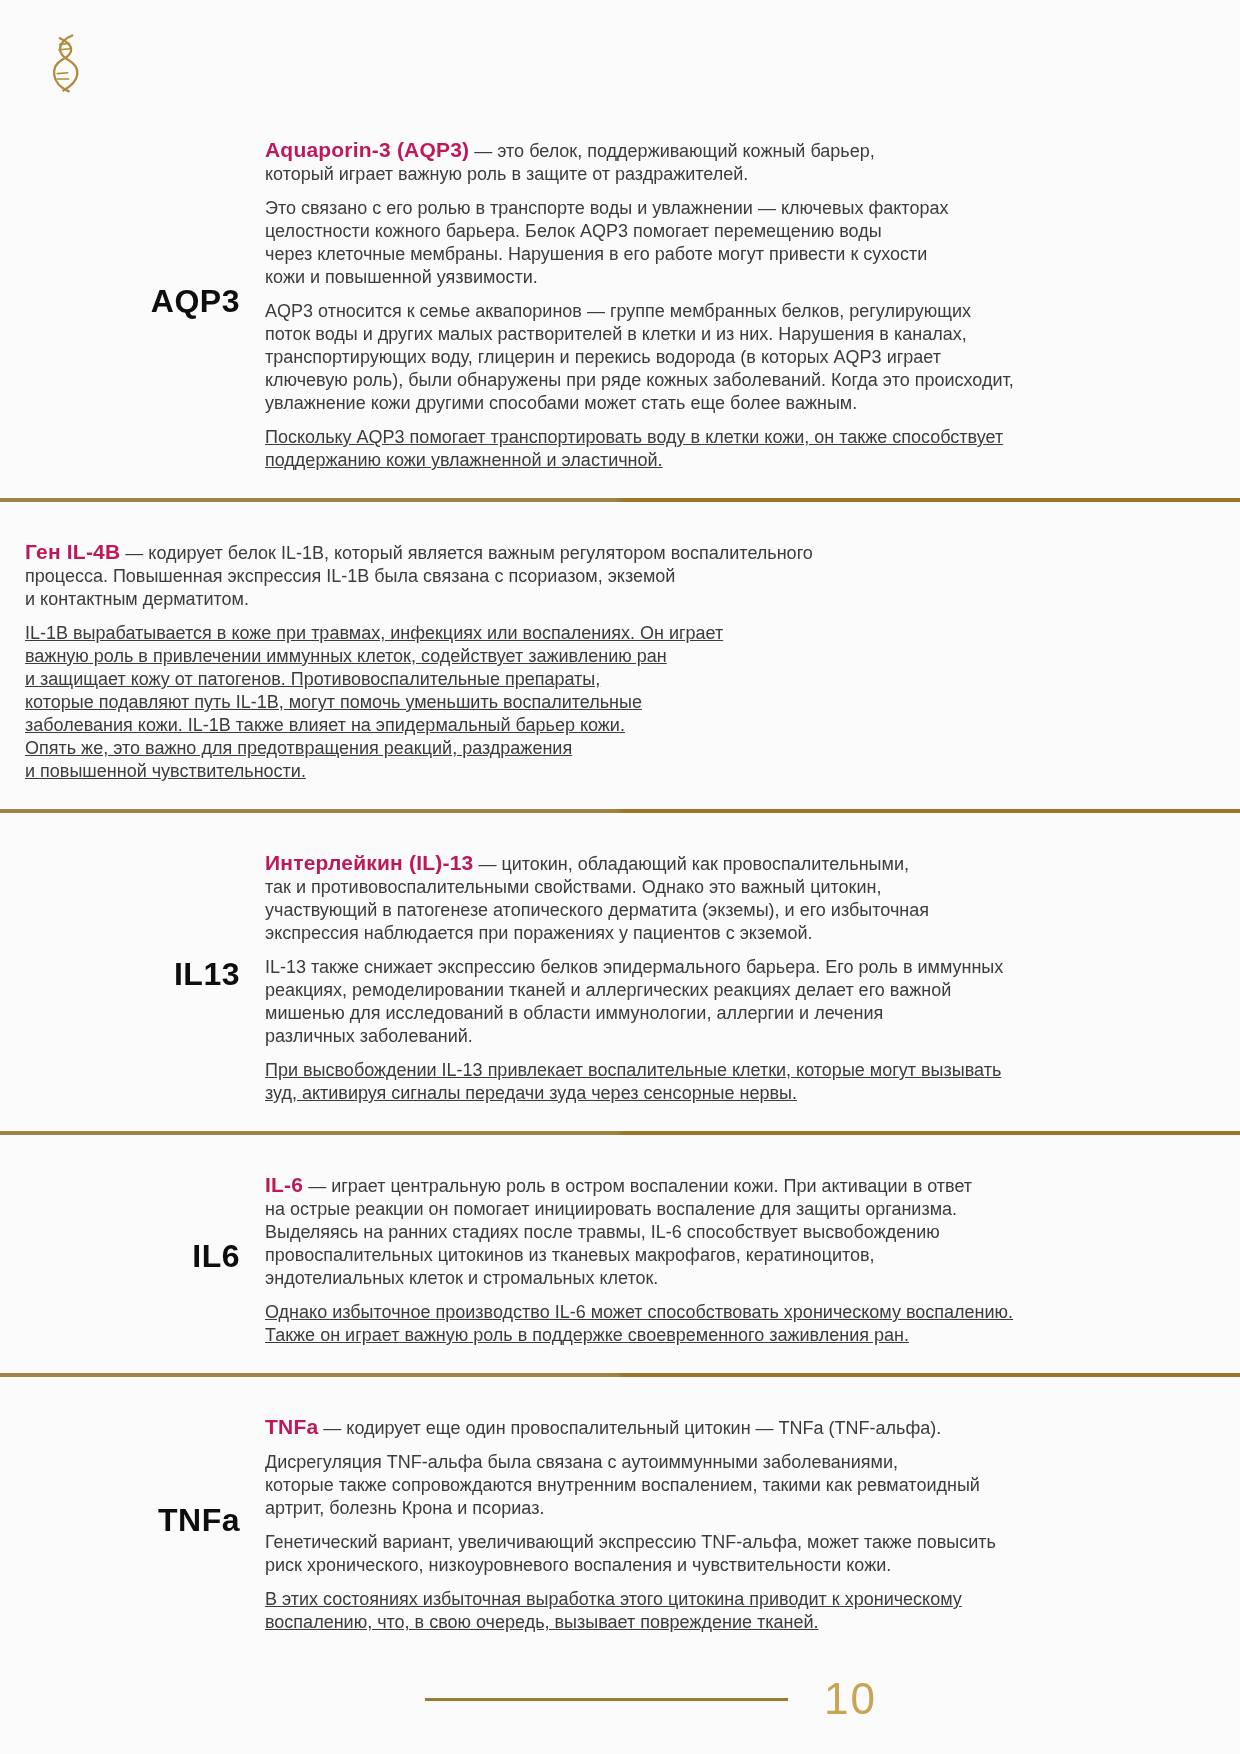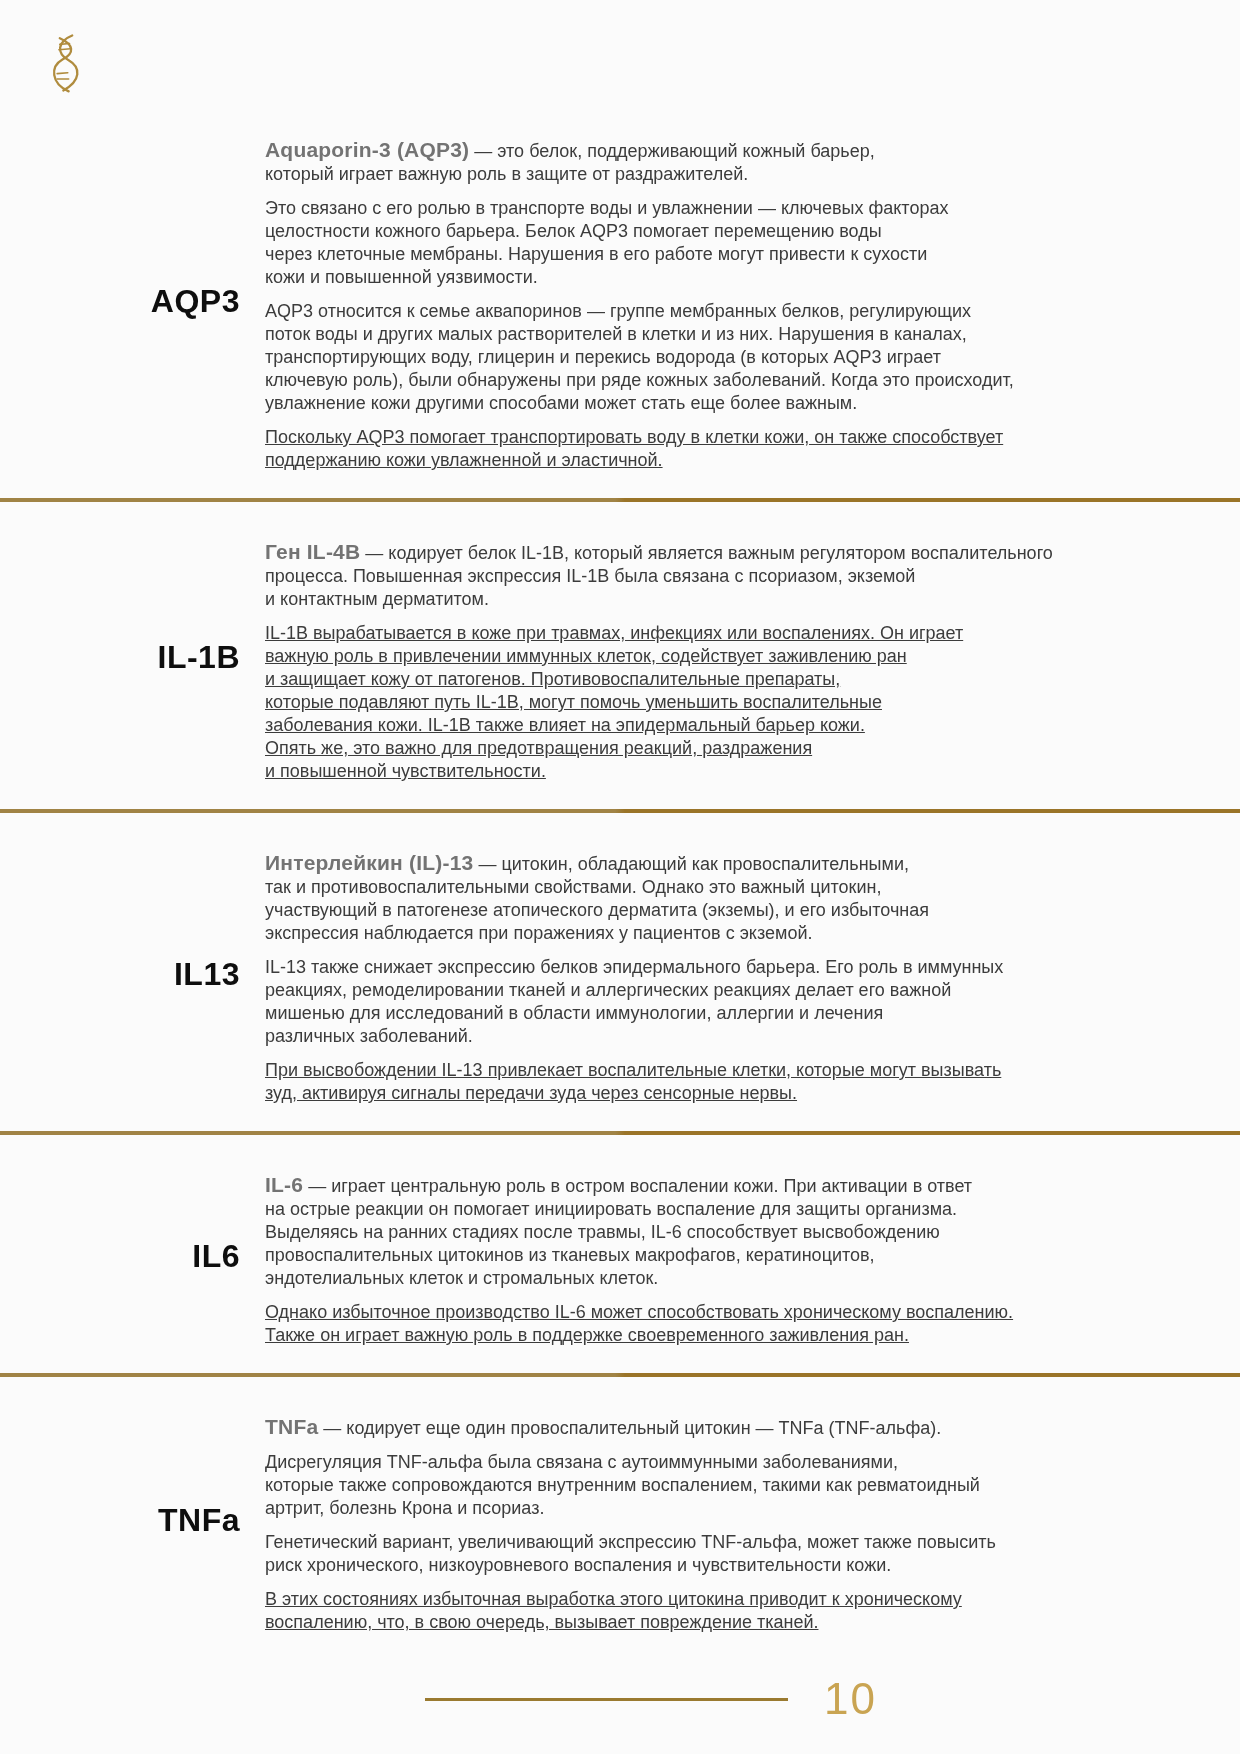--- a/index.html
+++ b/index.html
@@ -32,21 +32,21 @@
   }
   .gene-label {
     font-size:32px; font-weight:700; color:#0e0e0e; letter-spacing:0.5px;
   }
   .desc-cell {
     flex:1; padding:8px 60px 0 25px;
     font-size:18px; line-height:23px; color:#3c3c3c;
   }
   .para { white-space:pre-line; margin-bottom:11px; }
   .para:last-child { margin-bottom:0;text-decoration:underline; }
-  .lead { font-size:21px; font-weight:700; color:#737373; letter-spacing:0.2px; }
+  .lead { font-size:21px; font-weight:700; color:#be185d; letter-spacing:0.2px; }
   .separator {
     height:4px;
     background:linear-gradient(to right,#a08345 0%,#a08345 49.6%,#9a7428 50.4%,#9a7428 100%);
   }
   .footer {
     display:flex; align-items:center;
     margin-top:14px;
   }
   .footer-rule {
     margin-left:425px; width:363px; height:3px;
@@ -94,23 +94,20 @@
 транспортирующих воду, глицерин и перекись водорода (в которых AQP3 играет
 ключевую роль), были обнаружены при ряде кожных заболеваний. Когда это происходит,
 увлажнение кожи другими способами может стать еще более важным.</span></p>
       <p class="para"><span>Поскольку AQP3 помогает транспортировать воду в клетки кожи, он также способствует
 поддержанию кожи увлажненной и эластичной.</span></p>
     </div>
   </div>
   <div class="separator"></div>
 
   <div class="gene-row">
-    <div class="gene-cell">
-      <div class="gene-label">IL-1B</div>
-    </div>
     <div class="desc-cell">
       <p class="para"><b class="lead">Ген IL-4B</b><span> — кодирует белок IL-1B, который является важным регулятором воспалительного
 процесса. Повышенная экспрессия IL-1B была связана с псориазом, экземой
 и контактным дерматитом.</span></p>
       <p class="para"><span>IL-1B вырабатывается в коже при травмах, инфекциях или воспалениях. Он играет
 важную роль в привлечении иммунных клеток, содействует заживлению ран
 и защищает кожу от патогенов. Противовоспалительные препараты,
 которые подавляют путь IL-1B, могут помочь уменьшить воспалительные
 заболевания кожи. IL-1B также влияет на эпидермальный барьер кожи.
 Опять же, это важно для предотвращения реакций, раздражения

